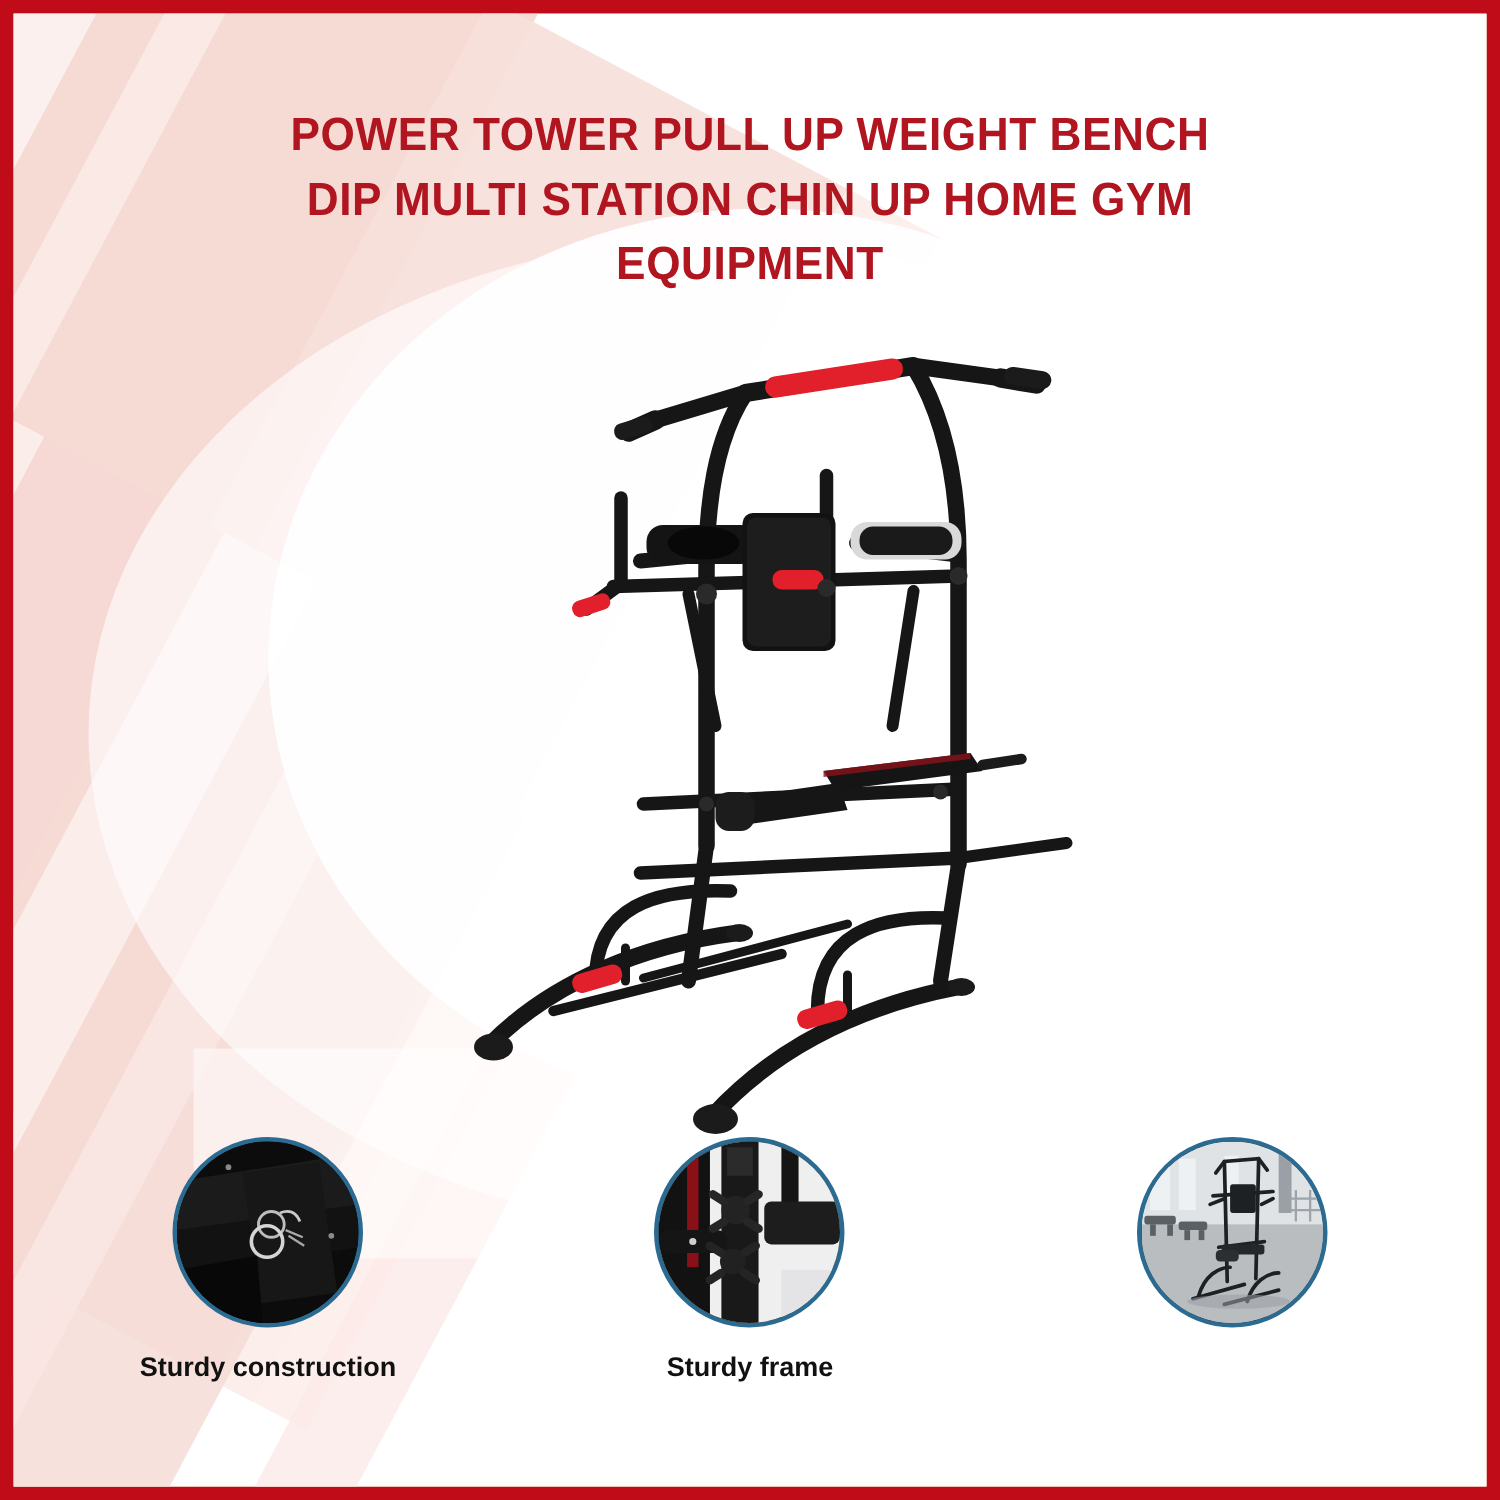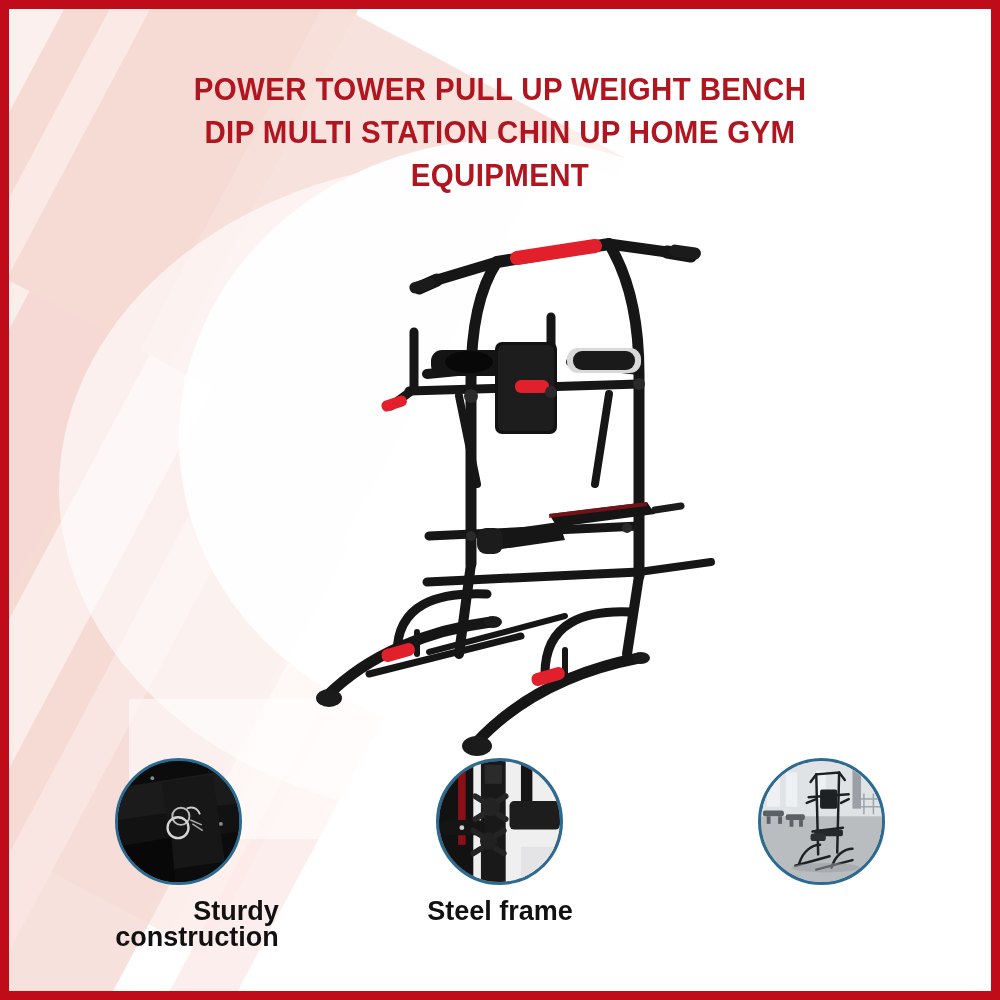--- a/index.html
+++ b/index.html
@@ -49,22 +49,22 @@
   }
   .fcircle{
     width:127px;height:127px;border-radius:50%;
     border:3px solid #2B6B92;
     overflow:hidden;position:relative;
     background:#111;
     box-sizing:border-box;
   }
   .fcircle svg{width:100%;height:100%;display:block;}
   .fcaption{
-    margin-top:13px;text-align:right;
-    font-size:27px;font-weight:700;line-height:26px;color:#111111;
+    margin-top:13px;text-align:center;
+    font-size:18px;font-weight:700;line-height:26px;color:#111111;
     font-family:"Liberation Sans","DejaVu Sans",sans-serif;
     max-width:200px;
   }
 </style>
 </head>
 <body>
 
 <div class="poster">
 
   <div class="bg-layer">
@@ -256,21 +256,21 @@
           <rect x="74" y="42" width="53" height="30" rx="5" fill="#1d1d1d"></rect>
           <rect x="0" y="62" width="48" height="16" rx="7" fill="#151515"></rect>
           <circle cx="54" cy="48" r="10" fill="#232323"></circle>
           <circle cx="52" cy="84" r="9" fill="#212121"></circle>
           <path d="M46 42 l-8 -5 M62 42 l8 -5 M46 56 l-8 5 M62 56 l8 5" stroke="#262626" stroke-width="6" stroke-linecap="round"></path>
           <path d="M44 78 l-8 -5 M60 78 l8 -5 M44 92 l-8 5 M60 92 l8 5" stroke="#242424" stroke-width="6" stroke-linecap="round"></path>
           <circle cx="24" cy="70" r="2.5" fill="#cfcfcf"></circle>
           <rect x="86" y="90" width="41" height="37" fill="#e4e4e6"></rect>
         </svg>
       </div>
-      <div class="fcaption">Steel frame</div>
+      <div class="fcaption">Sturdy frame</div>
     </div>
 
 
     <div class="feature">
       <div class="fcircle">
         <svg viewBox="0 0 127 127">
           <rect width="127" height="127" fill="#cfd3d6"></rect>
           <rect x="0" y="0" width="127" height="60" fill="#dfe3e6"></rect>
           <rect x="0" y="58" width="127" height="69" fill="#b9bdc0"></rect>
 

